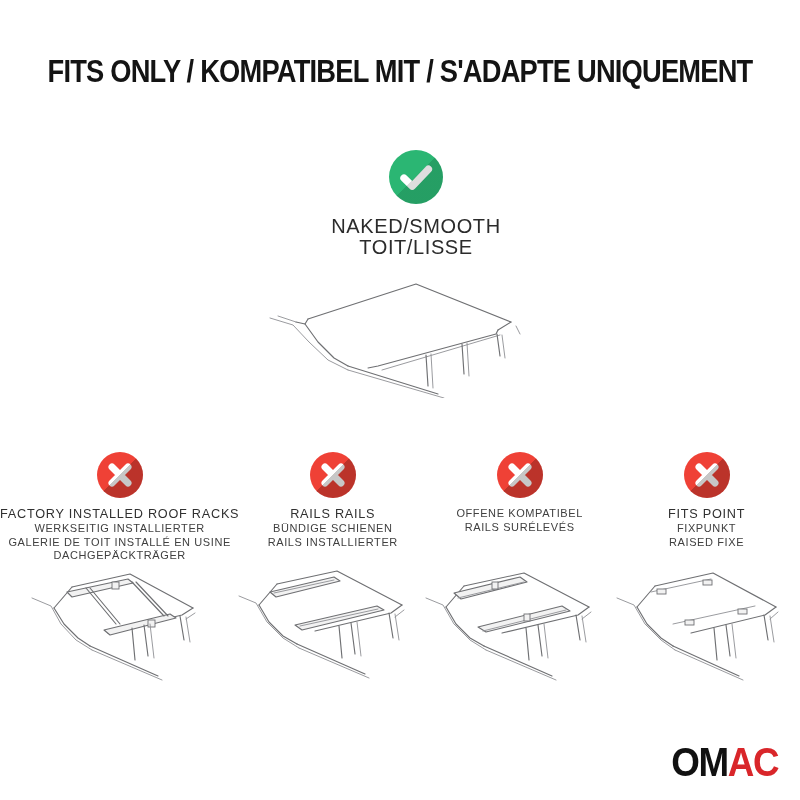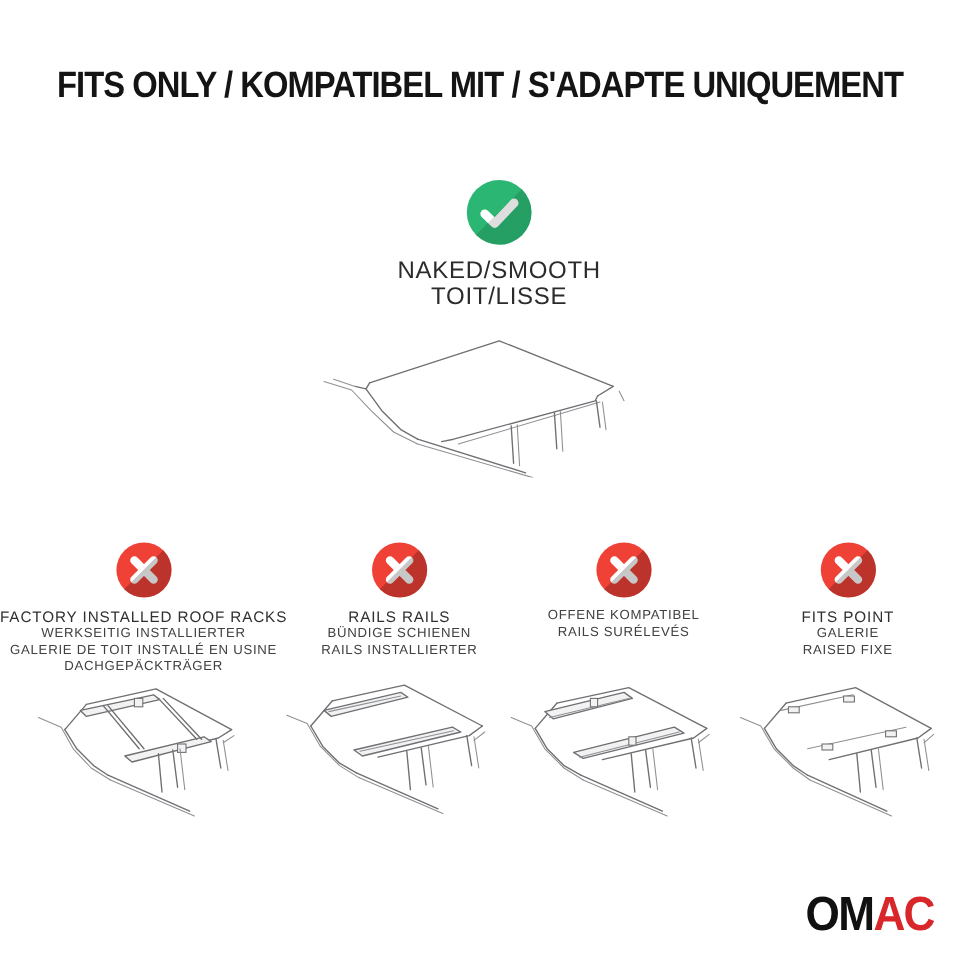--- a/index.html
+++ b/index.html
@@ -328,21 +328,21 @@
 
   <div class="cell c4">
     <div class="badge no">
       <svg width="46" height="46" viewBox="0 0 46 46" aria-hidden="true">
         <path d="M15 15 L31 31 M31 15 L15 31" fill="none" stroke="#ffffff" stroke-width="7" stroke-linecap="round"></path>
       </svg>
       <span class="shade"></span>
     </div>
     <div class="cell-label">
       <div class="l1">FITS POINT</div>
-      <div class="ln">GALERIE</div>
+      <div class="ln">FIXPUNKT</div>
       <div class="ln">RAISED FIXE</div>
     </div>
     <div class="cell-art">
       <svg width="200" height="130" viewBox="0 0 200 130" aria-hidden="true">
         <path class="roof-fill" d="M30 54 L48 34 L106 21 L168 54 L157 62 L74 80 Z"></path>
         <path class="line" d="M48 34 L106 21 L169 55"></path>
         <path class="line" d="M30 55 L48 34"></path>
         <path class="line" d="M30 55 L40 72 L54 86 L66 94"></path>
         <path class="line-thin" d="M10 46 L27 53 L38 72 L54 88 L68 98"></path>
         <path class="line" d="M66 94 L132 124"></path>

